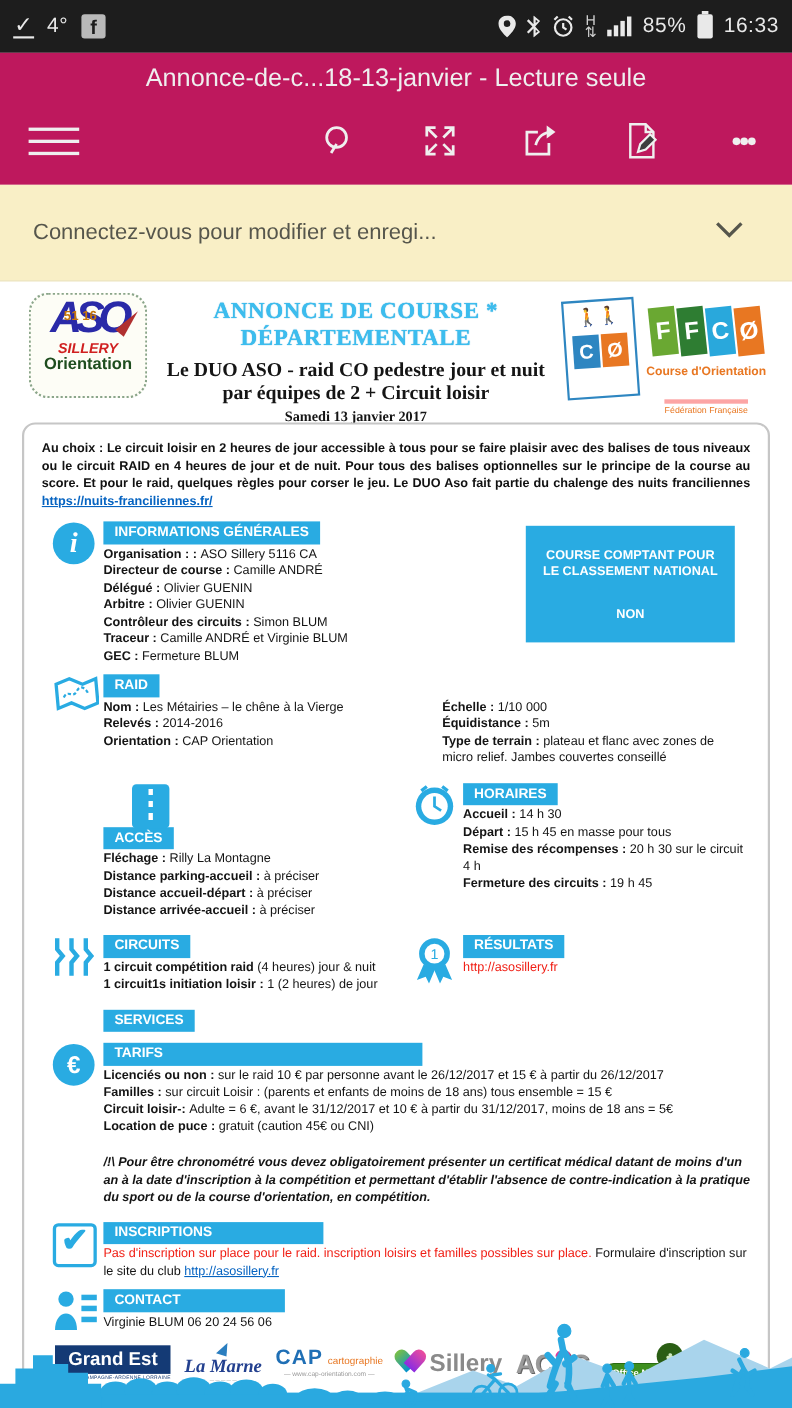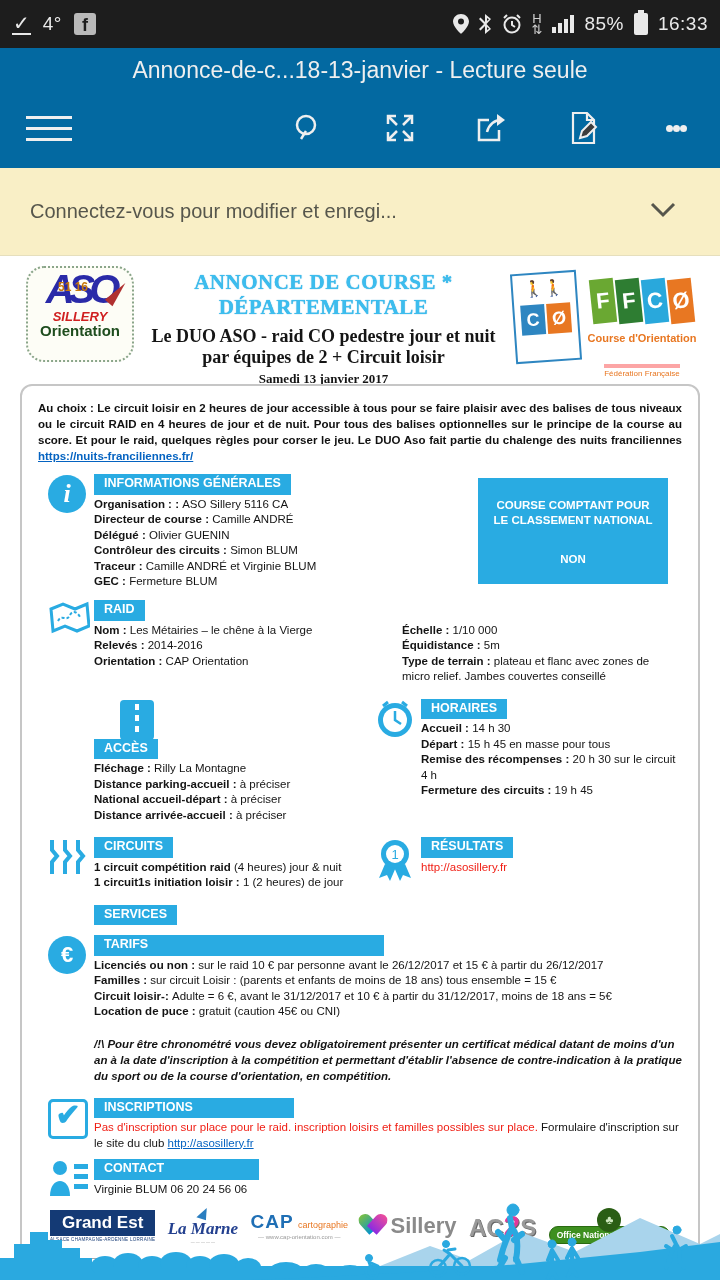--- a/index.html
+++ b/index.html
@@ -15,21 +15,21 @@
   .dl-check{font-size:20px;border-bottom:2px solid #e9e9e9;line-height:18px;padding:0 1px 1px;}
   .fb{width:22px;height:22px;background:#b9b9b9;color:#1d1d1d;border-radius:3px;font-weight:bold;
       font-size:18px;display:flex;align-items:flex-end;justify-content:center;line-height:20px;}
   .sigbars{display:flex;align-items:flex-end;gap:2px;height:18px;}
   .sigbars i{display:block;width:4px;background:#e9e9e9;}
   .batt{width:14px;height:22px;background:#e9e9e9;border-radius:2px;position:relative;}
   .batt:before{content:"";position:absolute;top:-3px;left:4px;width:6px;height:3px;background:#e9e9e9;}
   .hspa{font-size:13px;line-height:11px;text-align:center;color:#cfcfcf;}
 
   
-  .appbar{background:#0369a1;color:#efefef;}
+  .appbar{background:#be185d;color:#efefef;}
   .appbar-title{text-align:center;font-size:23px;font-weight:400;padding:9px 0 4px;}
   .toolbar{display:flex;align-items:center;height:80px;padding:0 26px;box-sizing:border-box;}
   .hamburger{width:46px;cursor:pointer;}
   .hamburger i{display:block;height:3px;background:#efefef;margin:8px 0;}
   .tb-icons{margin-left:auto;display:flex;align-items:center;gap:56px;}
   .tb-btn{width:36px;height:36px;display:flex;align-items:center;justify-content:center;}
   .dots i{display:block;width:7px;height:7px;border-radius:50%;background:#efefef;margin:5px 0;}
 
   
   .banner{background:#f9efc6;border-bottom:1px solid #e6dfbd;height:88px;display:flex;
@@ -283,20 +283,21 @@
 
       <p class="intro"><span>Au choix : Le circuit loisir en 2 heures de jour accessible à tous pour se faire plaisir avec des balises de tous niveaux ou le circuit RAID en 4 heures de jour et de nuit. Pour tous des balises optionnelles sur le principe de la course au score. Et pour le raid, quelques règles pour corser le jeu. Le DUO Aso fait partie du chalenge des nuits franciliennes</span>
         <a class="bluelink" href="#">https://nuits-franciliennes.fr/</a></p>
 
       <div class="sec" style="min-height:118px">
         <div class="sec-icon cicon ital">i</div>
         <div class="sec-head">INFORMATIONS GÉNÉRALES</div>
         <div class="row"><span class="lbl">Organisation : :</span><span>ASO Sillery 5116 CA</span></div>
         <div class="row"><span class="lbl">Directeur de course :</span><span>Camille ANDRÉ</span></div>
         <div class="row"><span class="lbl">Délégué :</span><span>Olivier GUENIN</span></div>
+        <div class="row"><span class="lbl">Arbitre :</span><span>Olivier GUENIN</span></div>
         <div class="row"><span class="lbl">Contrôleur des circuits :</span><span>Simon BLUM</span></div>
         <div class="row"><span class="lbl">Traceur :</span><span>Camille ANDRÉ et Virginie BLUM</span></div>
         <div class="row"><span class="lbl">GEC :</span><span>Fermeture BLUM</span></div>
         <div class="natbox">
           <div>COURSE COMPTANT POUR</div>
           <div>LE CLASSEMENT NATIONAL</div>
           <div class="non">NON</div>
         </div>
       </div>
 
@@ -322,21 +323,21 @@
         </div>
       </div>
 
       <div class="cols">
         <div class="col-l">
           <div class="sec">
             <div class="sec-icon road"></div>
             <div class="sec-head">ACCÈS</div>
             <div class="row"><span class="lbl">Fléchage :</span><span>Rilly La Montagne</span></div>
             <div class="row"><span class="lbl">Distance parking-accueil :</span><span>à préciser</span></div>
-            <div class="row"><span class="lbl">National accueil-départ :</span><span>à préciser</span></div>
+            <div class="row"><span class="lbl">Distance accueil-départ :</span><span>à préciser</span></div>
             <div class="row"><span class="lbl">Distance arrivée-accueil :</span><span>à préciser</span></div>
           </div>
         </div>
         <div class="col-r">
           <div class="sec">
             <div class="sec-icon">
               <svg width="40" height="40" viewBox="0 0 40 40">
                   <circle cx="20" cy="20" r="17" fill="#29abe2"></circle>
                   <circle cx="20" cy="20" r="12" fill="#fff"></circle>
                   <path d="M20 11v9l6 4" stroke="#29abe2" stroke-width="2.5" fill="none"></path>

